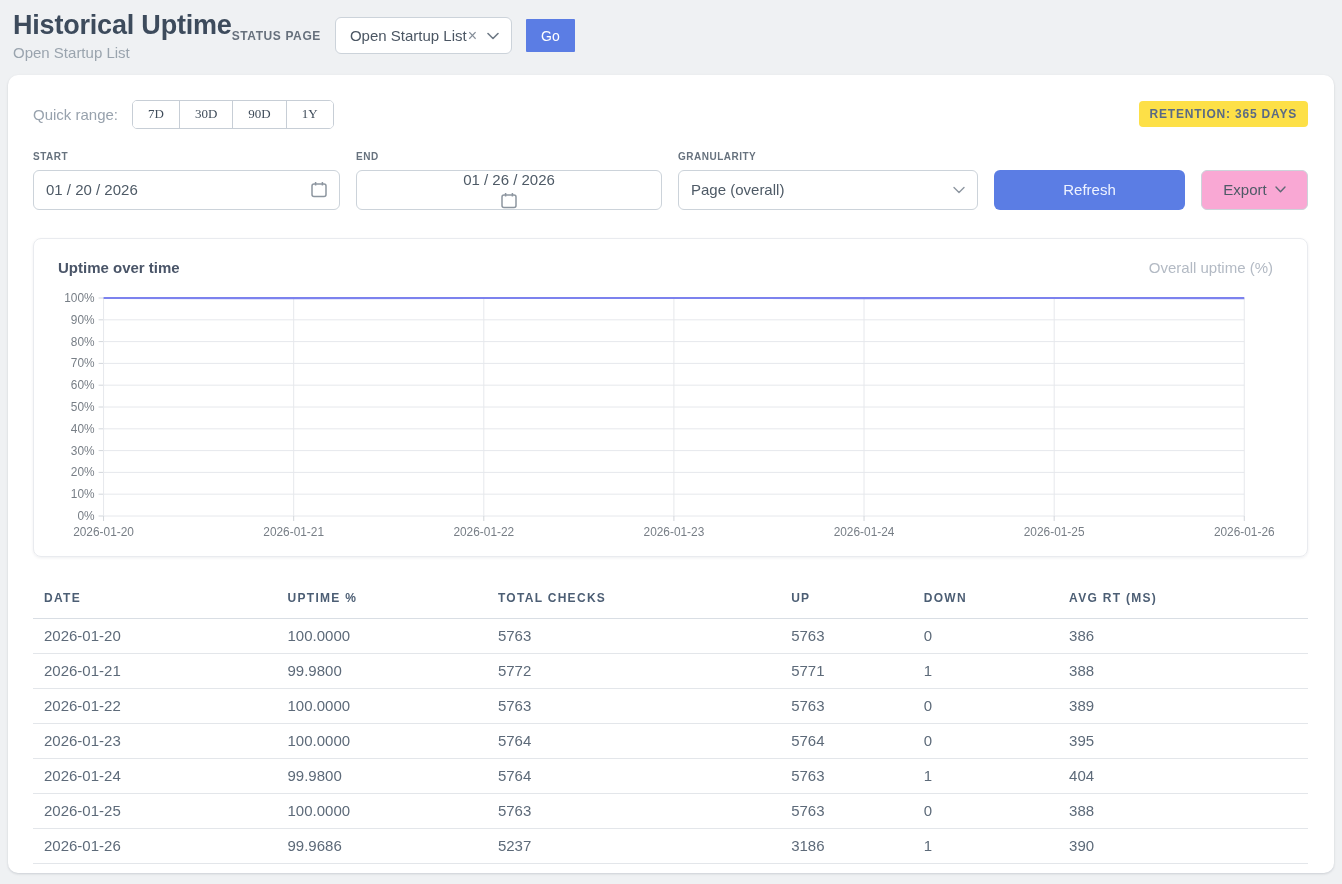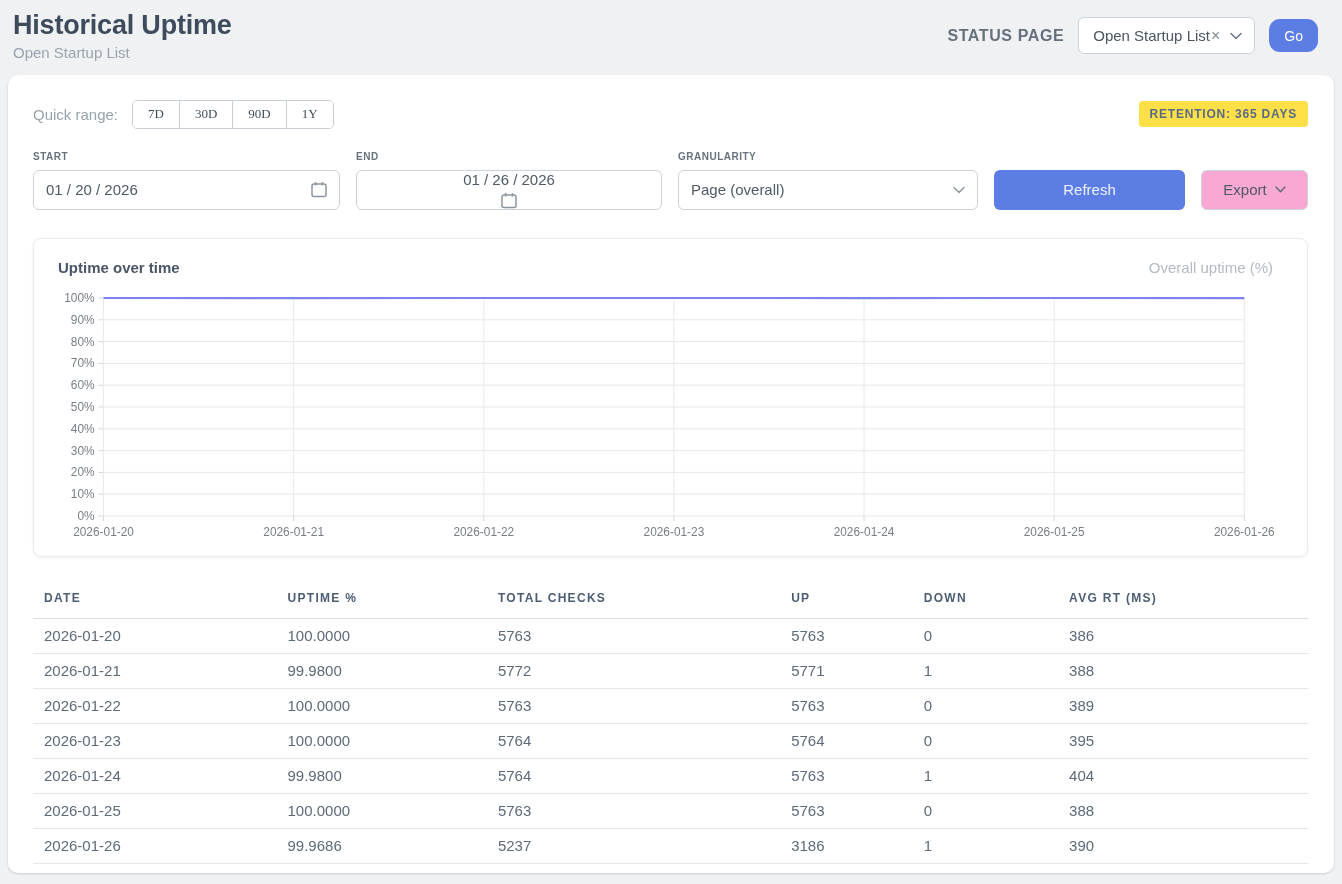--- a/index.html
+++ b/index.html
@@ -5,41 +5,41 @@
   * { box-sizing: border-box; margin: 0; padding: 0; }
   html,body { width: 1342px; height: 884px; }
   body {
     background: #eff1f3;
     font-family: "Liberation Sans", "DejaVu Sans", sans-serif;
     color: #4e5a66;
     overflow: hidden;
   }
   
   .topbar {
-    display: flex; justify-content: space-between; align-items: flex-start;
+    display: flex; align-items: flex-start;
     padding: 10px 24px 14px 13px;
   }
   .page-title { font-size: 27px; font-weight: 700; color: #3d4b5c; letter-spacing: -0.2px; }
   .page-subtitle { font-size: 15px; color: #9aa4ae; margin-top: 3px; }
   .topbar-right { display: flex; align-items: center; gap: 14px; margin-top: 7px; }
   .status-page-label {
-    font-size: 16px; font-weight: 600; letter-spacing: 0.6px;
+    font-size: 12px; font-weight: 600; letter-spacing: 0.6px;
     color: #66707c; text-transform: uppercase;
   }
   .select-box {
     height: 37px; min-width: 168px; background: #fff;
     border: 1px solid #ccd3da; border-radius: 6px;
     display: inline-flex; align-items: center; padding: 0 12px 0 14px;
     font-size: 15px; color: #4b5663; cursor: pointer;
   }
   .clear-x { color: #848d98; font-size: 16px; margin-left: 1px; line-height: 1; }
   .chev { display: inline-flex; margin-left: 10px; }
   .go-btn {
     height: 33px; padding: 0 15px; background: #5b7de4; color: #fff;
-    border: none; border-radius: 11px; font-size: 14px; cursor: pointer;
+    border: none; border-radius: 1px; font-size: 14px; cursor: pointer;
     font-family: inherit;
   }
   
   .panel {
     margin: 0 8px; background: #fff; border-radius: 10px;
     box-shadow: 0 1px 3px rgba(20,30,50,0.10), 0 1px 2px rgba(20,30,50,0.06);
     padding: 25px 26px 20px 25px; height: 798px;
   }
   .quick-row { display: flex; align-items: center; margin-bottom: 22px; }
   .quick-label { font-size: 15px; color: #98a2ad; margin-right: 14px; }

